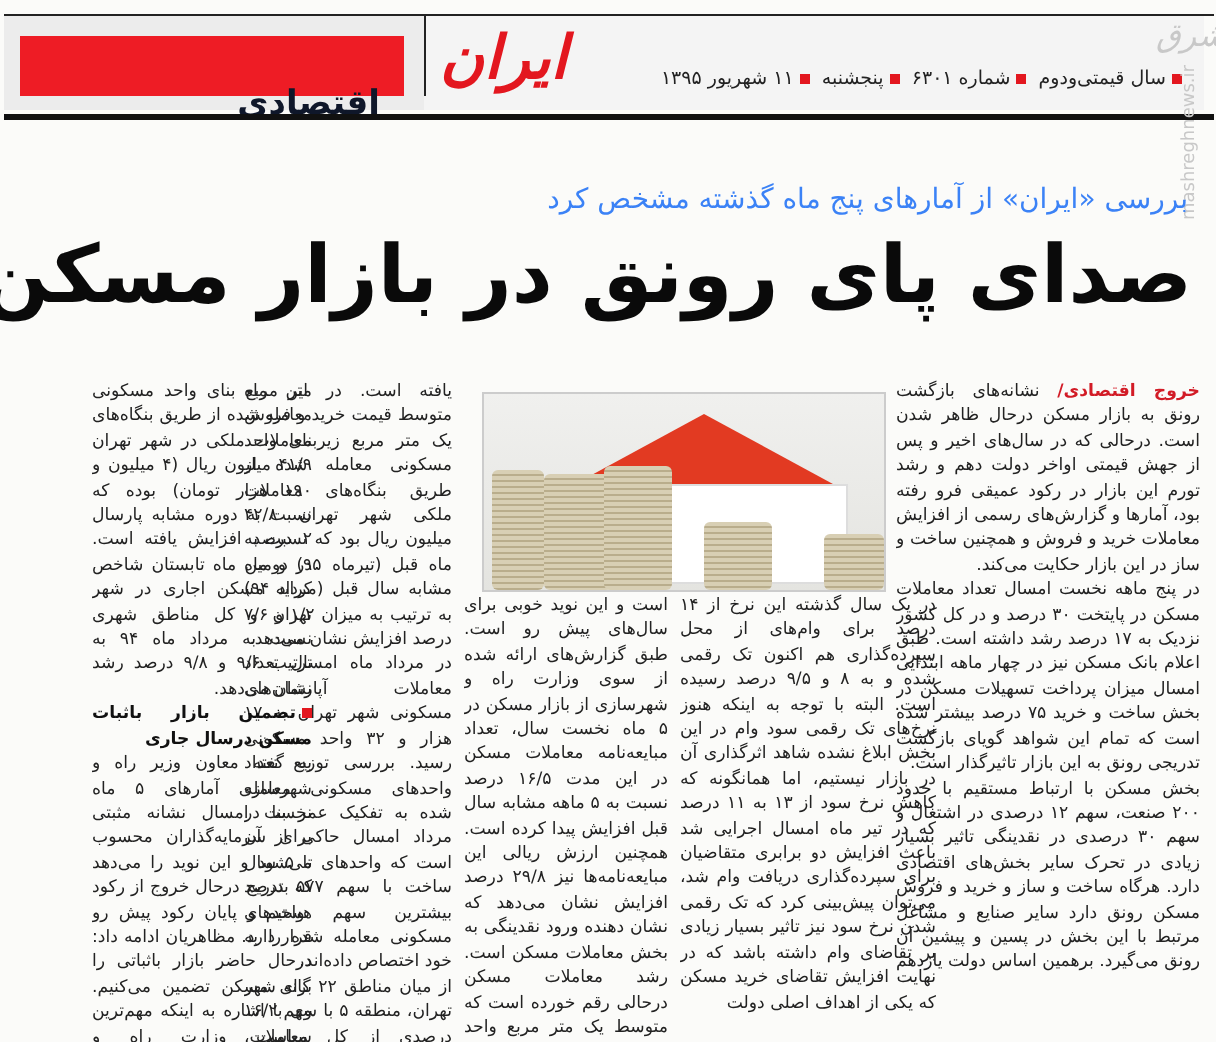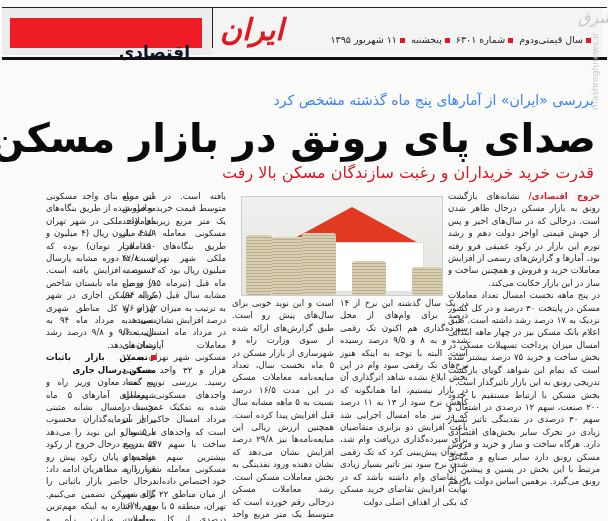--- a/index.html
+++ b/index.html
@@ -56,21 +56,20 @@
     <span class="sq"></span><span>شماره ۶۳۰۱</span>
     <span class="sq"></span><span>پنجشنبه</span>
     <span class="sq"></span><span>۱۱ شهریور ۱۳۹۵</span>
   </div>
   <div class="hdr-bottomline"></div>
   <div class="wm-logo">مشرق</div>
   <div class="watermark">mashreghnews.ir</div>
 
   <div class="kicker">بررسی «ایران» از آمارهای پنج ماه گذشته مشخص کرد</div>
   <div class="headline">صدای پای رونق در بازار مسکن</div>
-  <div class="subhead">قدرت خرید خریداران و رغبت سازندگان مسکن بالا رفت</div>
 
   <div class="photo">
     <div class="roof"></div>
     <div class="house"></div>
     <div class="coin" style="left:4px;width:26px;height:60px;"></div>
     <div class="coin" style="left:30px;width:34px;height:58px;"></div>
     <div class="coin" style="left:60px;width:34px;height:62px;"></div>
     <div class="coin" style="left:110px;width:34px;height:34px;"></div>
     <div class="coin" style="left:170px;width:30px;height:28px;"></div>
   </div>

